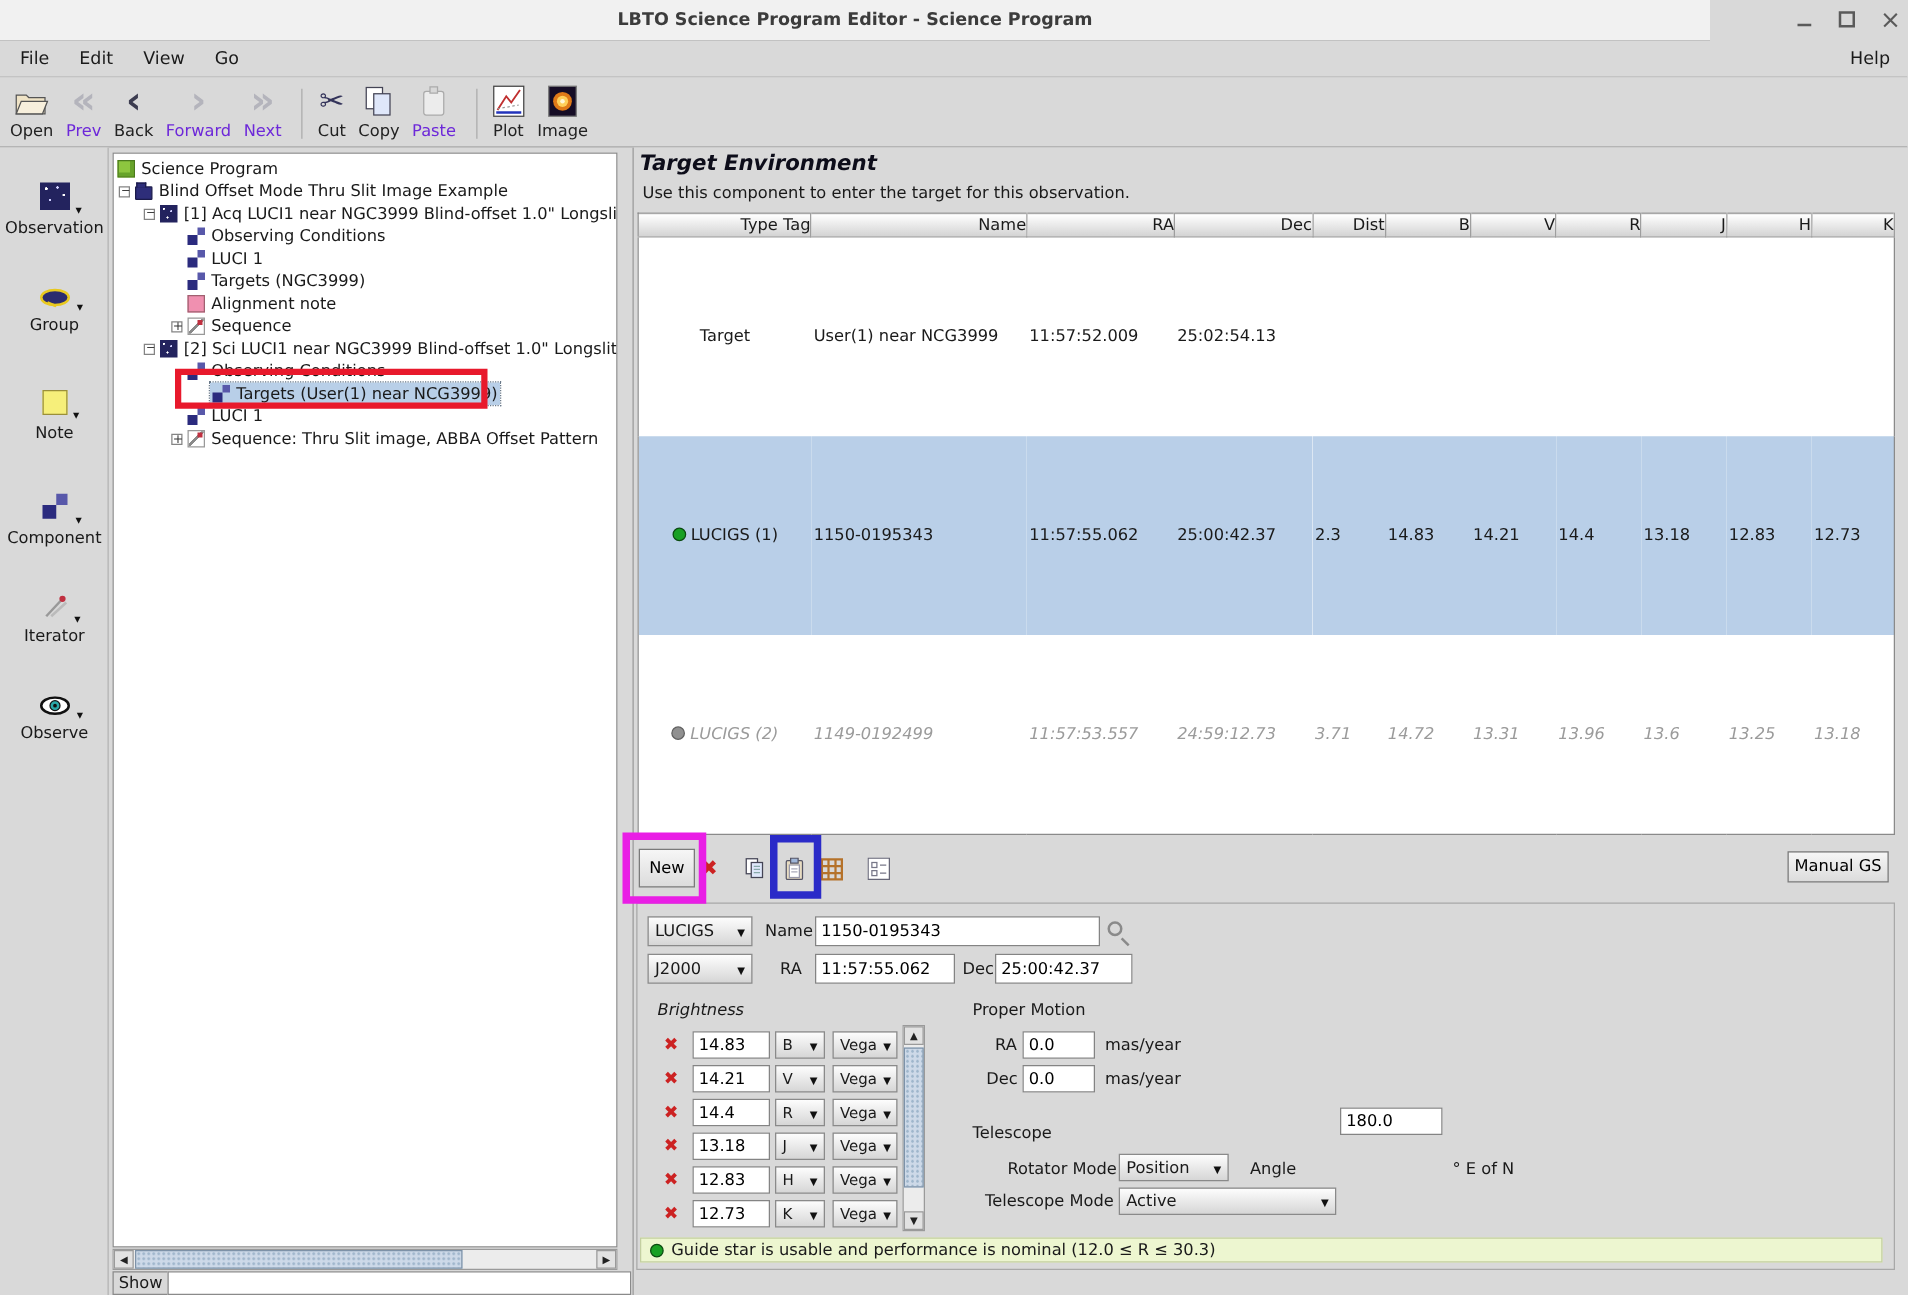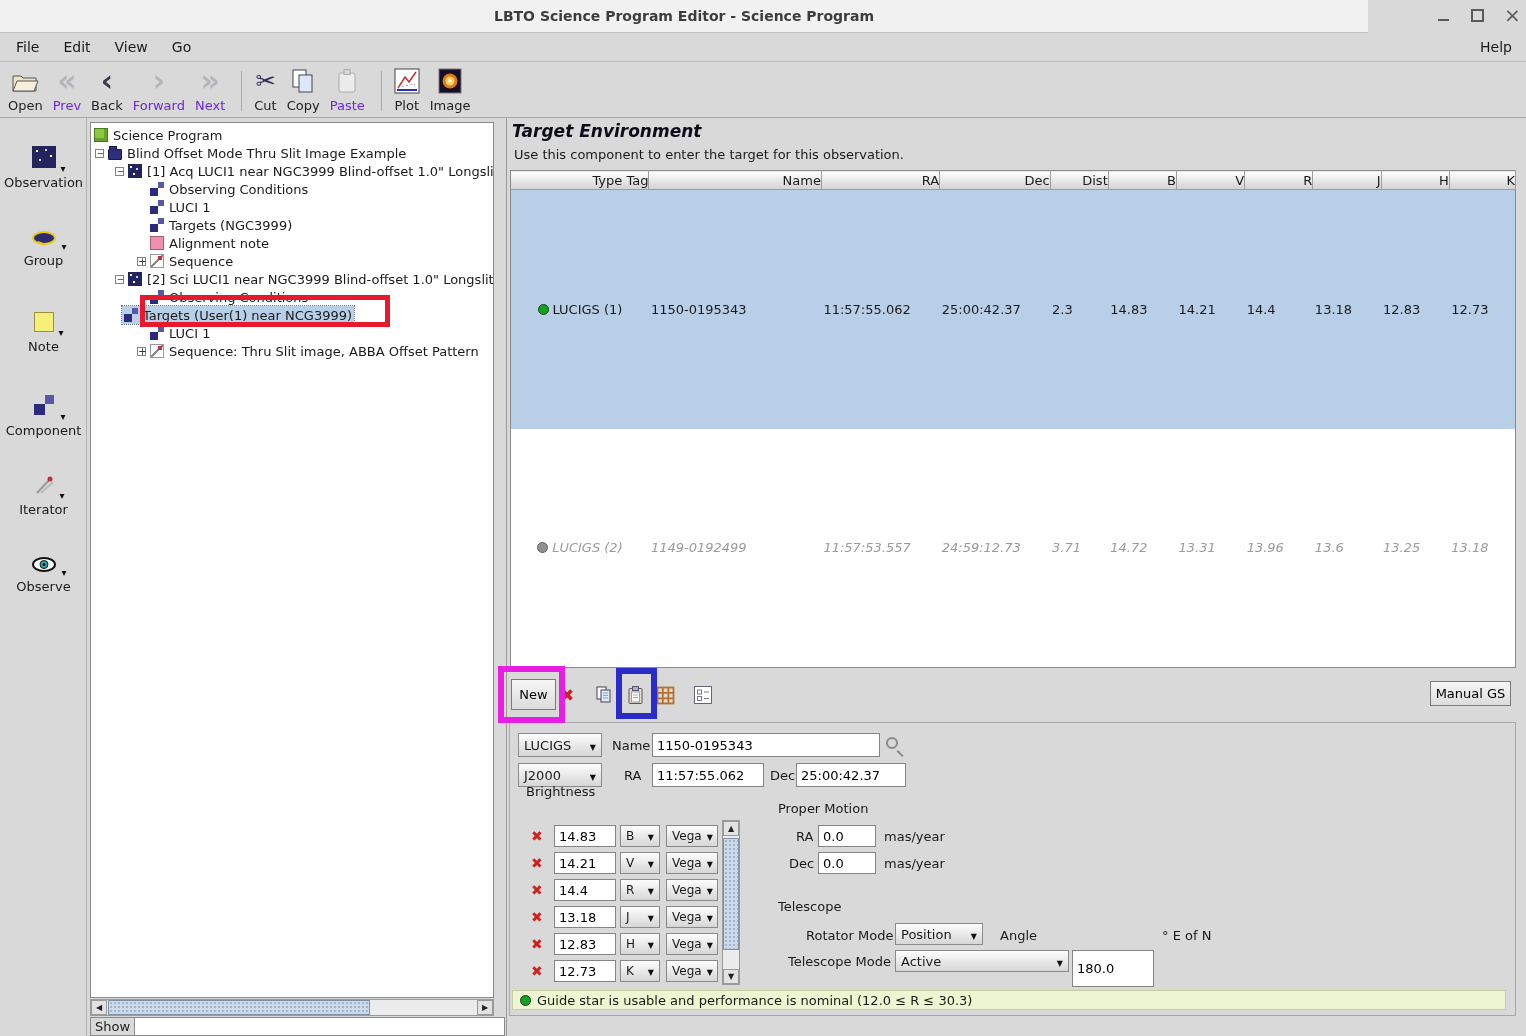--- a/index.html
+++ b/index.html
@@ -299,21 +299,21 @@
   </div>
   <div class="trow" style="padding-left:24px;">
     <span class="exp exp-minus"></span>
     <span class="ti ti-obs"></span>
     <span>[2] Sci LUCI1 near NGC3999 Blind-offset 1.0" Longslit V</span>
   </div>
   <div class="trow" style="padding-left:59px;">
     <span class="ti ti-comp"></span>
     <span>Observing Conditions</span>
   </div>
-  <div class="trow" style="padding-left:31px;">
+  <div class="trow" style="padding-left:77px;">
     <span class="tsel" style="display:flex;align-items:center;height:18px;padding:0 2px;">
       <span class="ti ti-comp"></span>
       <span>Targets (User(1) near NCG3999)</span>
     </span>
   </div>
   <div class="trow" style="padding-left:59px;">
     <span class="ti ti-comp"></span>
     <span>LUCI 1</span>
   </div>
   <div class="trow" style="padding-left:46px;">
@@ -358,20 +358,33 @@
       <th>Dist</th>
       <th>B</th>
       <th>V</th>
       <th>R</th>
       <th>J</th>
       <th>H</th>
       <th>K</th>
     </tr>
   </thead>
   <tbody>
+    <tr>
+      <td class="c">Target</td>
+      <td>User(1) near NCG3999</td>
+      <td>11:57:52.009</td>
+      <td>25:02:54.13</td>
+      <td></td>
+      <td></td>
+      <td></td>
+      <td></td>
+      <td></td>
+      <td></td>
+      <td></td>
+    </tr>
     <tr class="row-sel">
       <td class="c"><span class="dot dot-green"></span><span>LUCIGS (1)</span></td>
       <td>1150-0195343</td>
       <td>11:57:55.062</td>
       <td>25:00:42.37</td>
       <td>2.3</td>
       <td>14.83</td>
       <td>14.21</td>
       <td>14.4</td>
       <td>13.18</td>
@@ -440,21 +453,21 @@
 
 <div class="dd" style="left:518px;top:763px;width:84px;height:24px;">
   <span>J2000</span>
     <span class="dd-arrow"></span>
 </div>
 <span class="abs flabel" style="left:624px;top:768px;">RA</span>
 <input class="inp" style="left: 652px; top: 763px; width: 112px; height: 24px;" value="11:57:55.062">
 <span class="abs flabel" style="left:770px;top:768px;">Dec</span>
 <input class="inp" style="left: 796px; top: 763px; width: 110px; height: 24px;" value="25:00:42.37">
 
-<span class="abs flabel" style="left:526px;top:784px;">Brightness</span>
+<span class="abs flabel" style="left:526px;top:801px;font-style:italic;">Brightness</span>
 
 <span class="abs x-icon bx" style="left:531px;top:829px;">✖</span>
 <input class="inp" style="left: 554px; top: 825px; width: 62px; height: 22px;" value="14.83">
 <div class="dd" style="left:620px;top:825px;width:40px;height:22px;font-size:12px;">
     <span>B</span>
     <span class="dd-arrow"></span>
   </div>
 <div class="dd" style="left:666px;top:825px;width:52px;height:22px;font-size:12px;">
     <span>Vega</span>
     <span class="dd-arrow"></span>
@@ -529,21 +542,21 @@
 <input class="inp" style="left: 818px; top: 852px; width: 58px; height: 22px;" value="0.0">
 <span class="abs flabel" style="left:884px;top:856px;">mas/year</span>
 
 <span class="abs flabel" style="left:778px;top:899px;">Telescope</span>
 <span class="abs flabel" style="left:806px;top:928px;">Rotator Mode</span>
 <div class="dd" style="left:895px;top:923px;width:88px;height:22px;">
     <span>Position</span>
     <span class="dd-arrow"></span>
   </div>
 <span class="abs flabel" style="left:1000px;top:928px;">Angle</span>
-<input class="inp" style="left: 1072px; top: 950px; width: 82px; height: 37px;" value="180.0">
+<input class="inp" style="left: 1072px; top: 886px; width: 82px; height: 22px;" value="180.0">
 <span class="abs flabel" style="left:1162px;top:928px;">° E of N</span>
 <span class="abs flabel" style="left:788px;top:954px;">Telescope Mode</span>
 <div class="dd" style="left:895px;top:950px;width:174px;height:22px;">
     <span>Active</span>
     <span class="dd-arrow"></span>
   </div>
 
 <div class="abs statusbar">
   <span class="dot dot-green"></span>
   <span>Guide star is usable and performance is nominal (12.0 ≤ R ≤ 30.3)</span>

